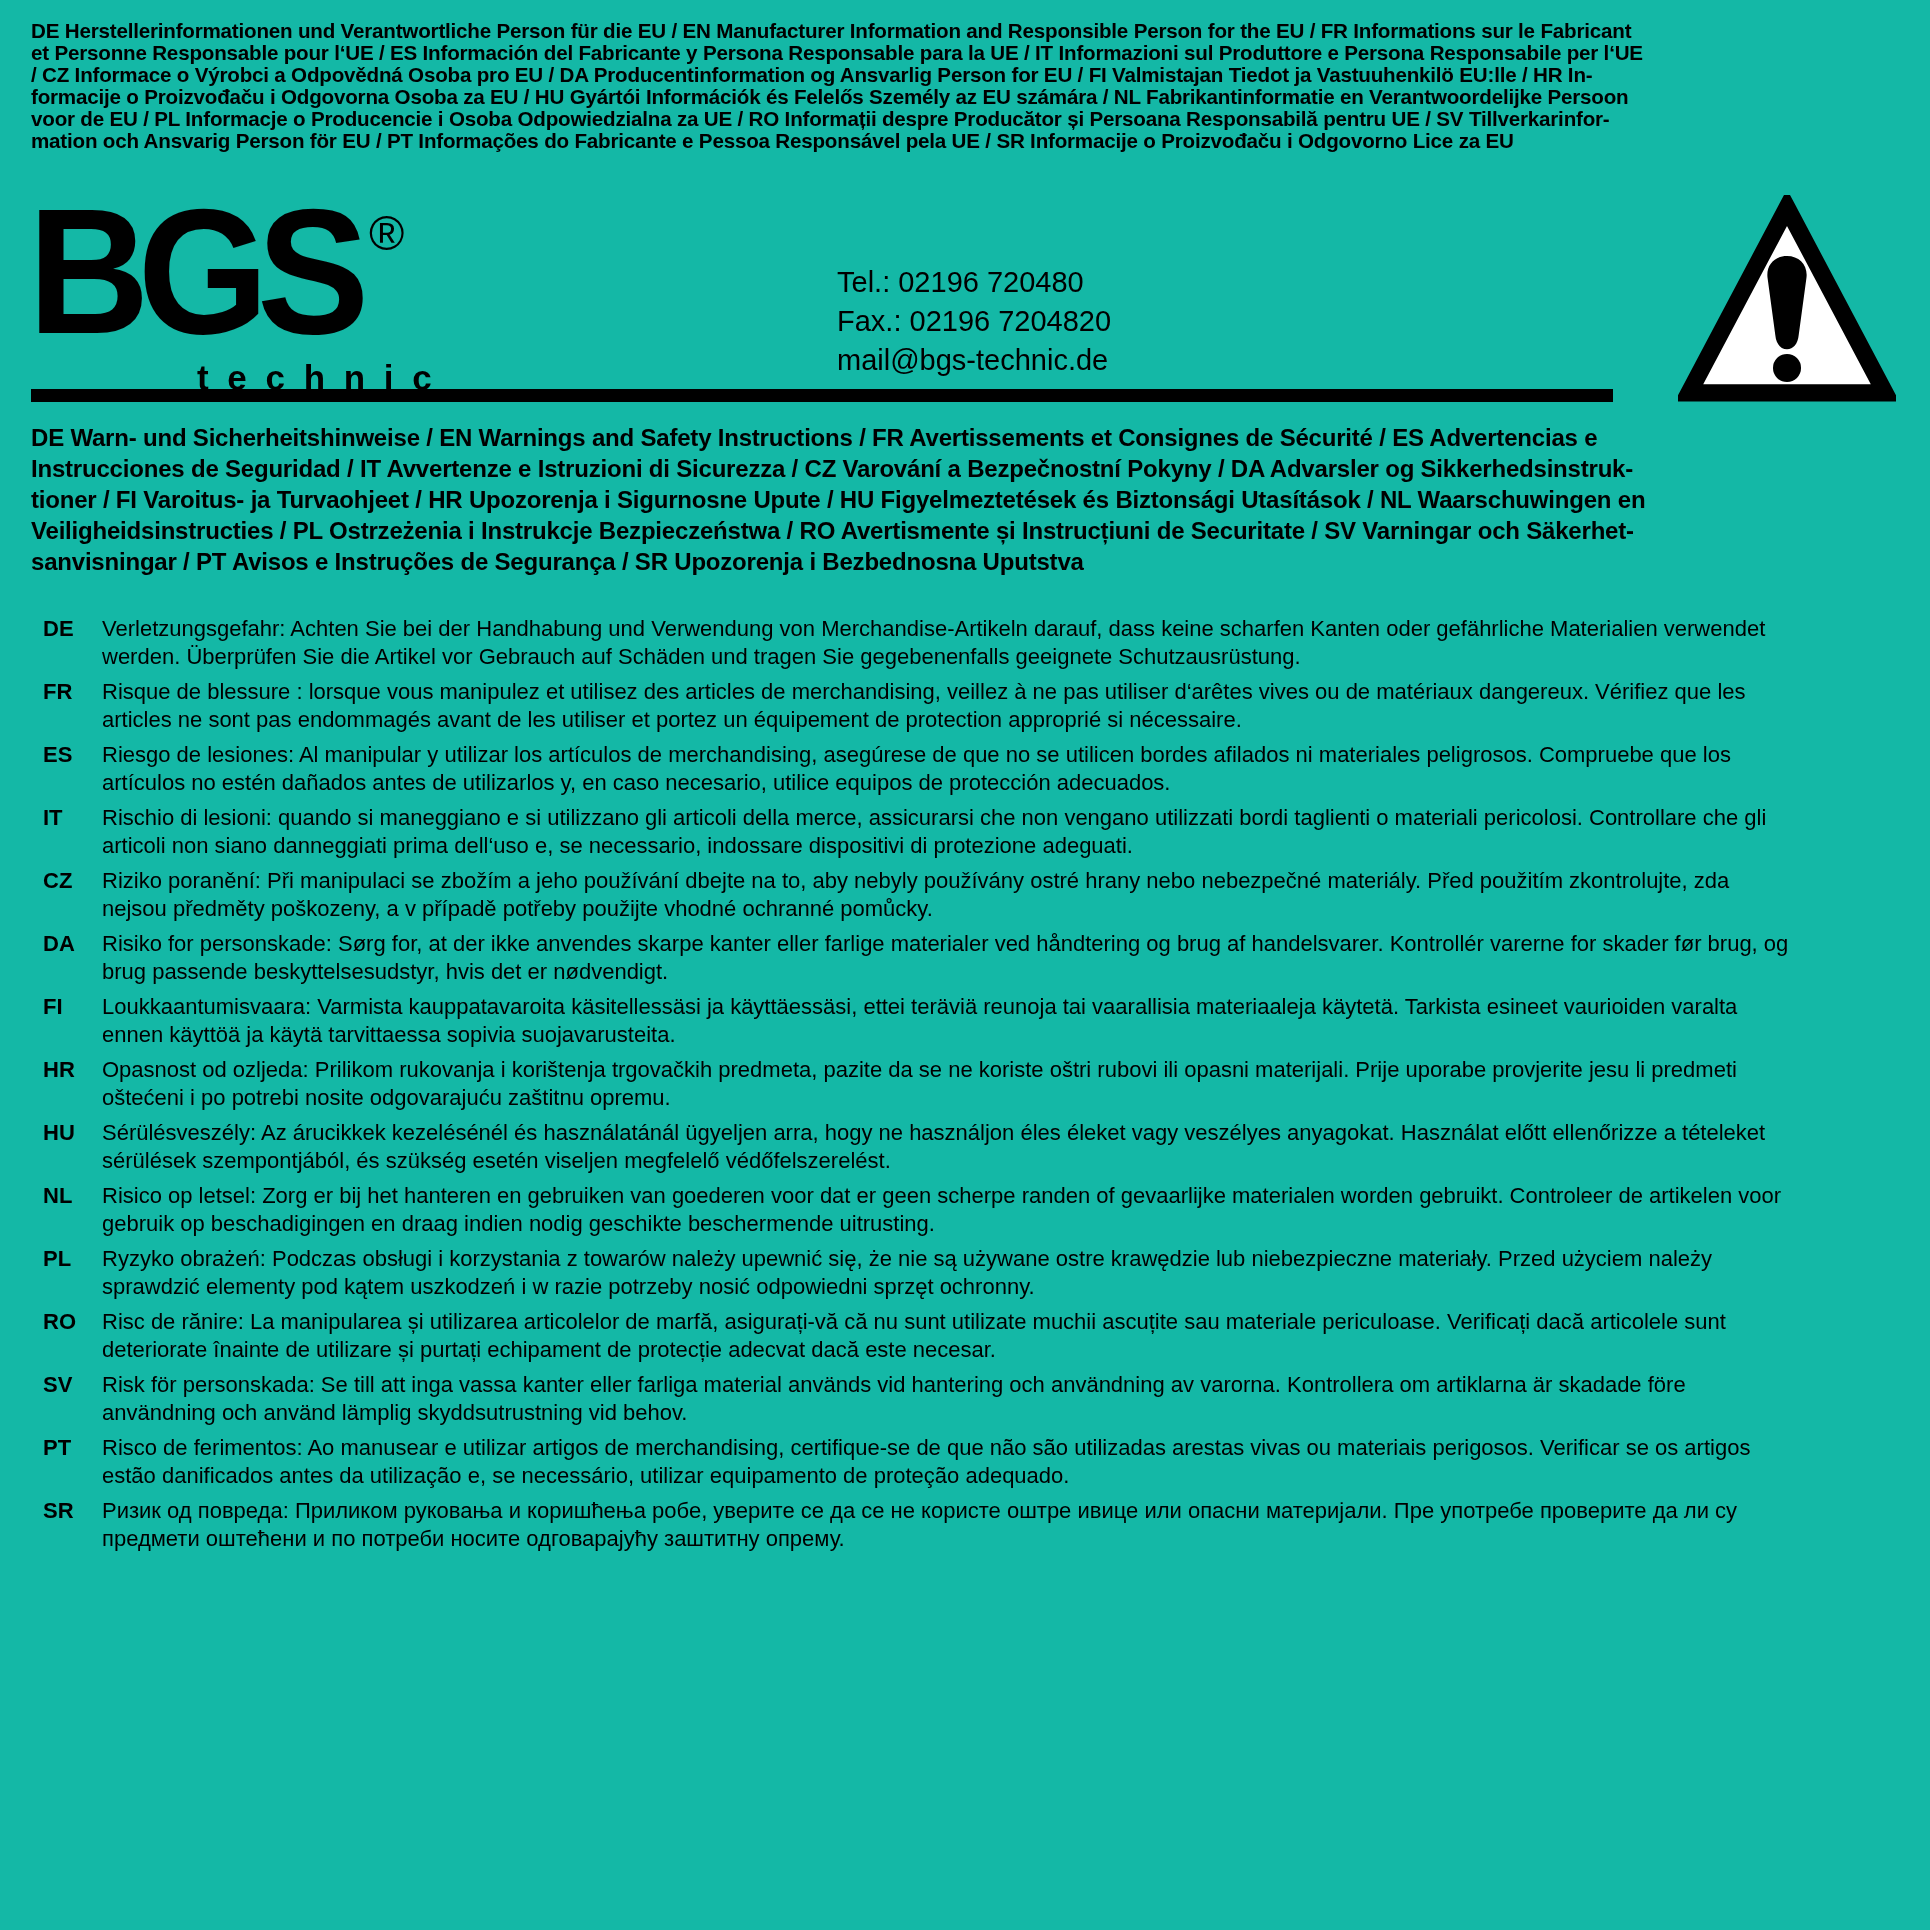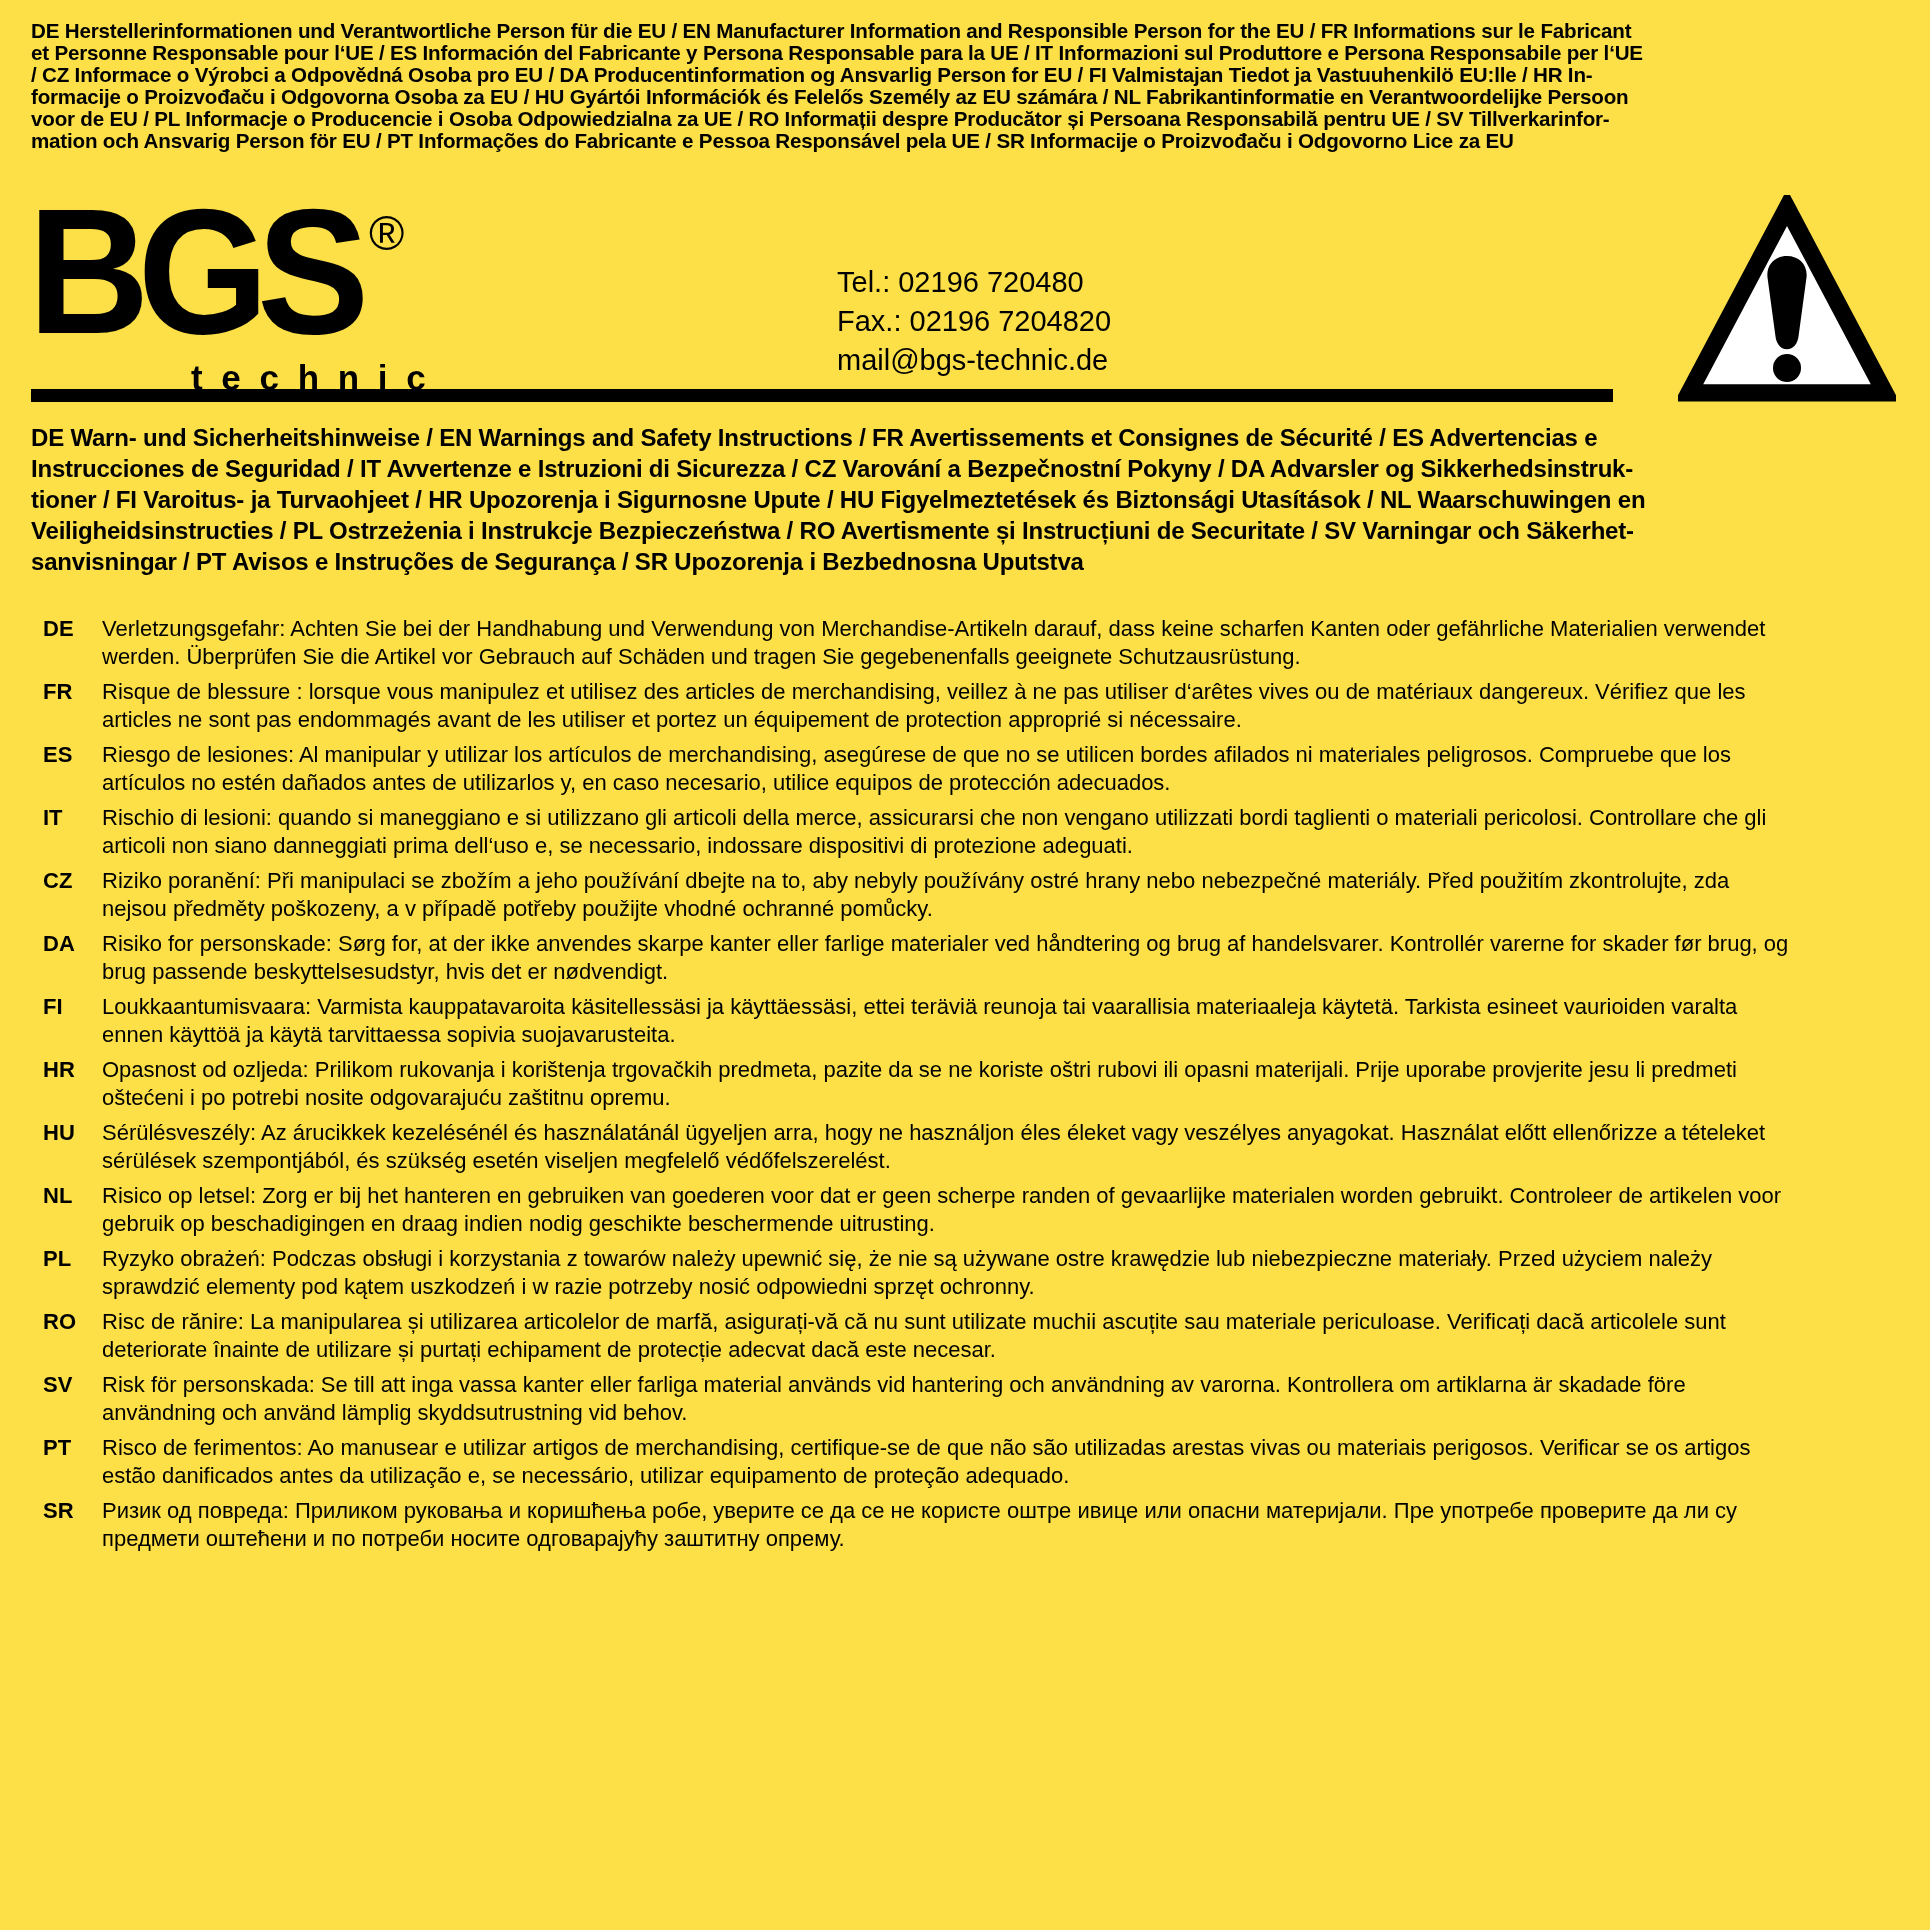--- a/index.html
+++ b/index.html
@@ -6,21 +6,21 @@
     margin: 0;
     padding: 0;
     background: #ffffff;
     color: #000000;
     font-family: "Liberation Sans", "DejaVu Sans", sans-serif;
   }
   .page {
     position: relative;
     width: 1930px;
     height: 1930px;
-    background: #fde047;
+    background: #14b8a6;
     overflow: hidden;
   }
   .manufacturer-header {
     position: absolute;
     left: 31px;
     top: 20px;
     width: 1876px;
     font-weight: bold;
     font-size: 20.6px;
     line-height: 22px;
@@ -48,21 +48,21 @@
   }
   .logo-reg {
     position: absolute;
     left: 341px;
     top: 6.2px;
     font-size: 48px;
     line-height: 1;
   }
   .logo-technic {
     position: absolute;
-    left: 163px;
+    left: 169px;
     top: 154px;
     font-weight: bold;
     font-size: 35px;
     letter-spacing: 18.7px;
     white-space: nowrap;
   }
   .company-address {
     position: absolute;
     left: 436px;
     top: 263px;

